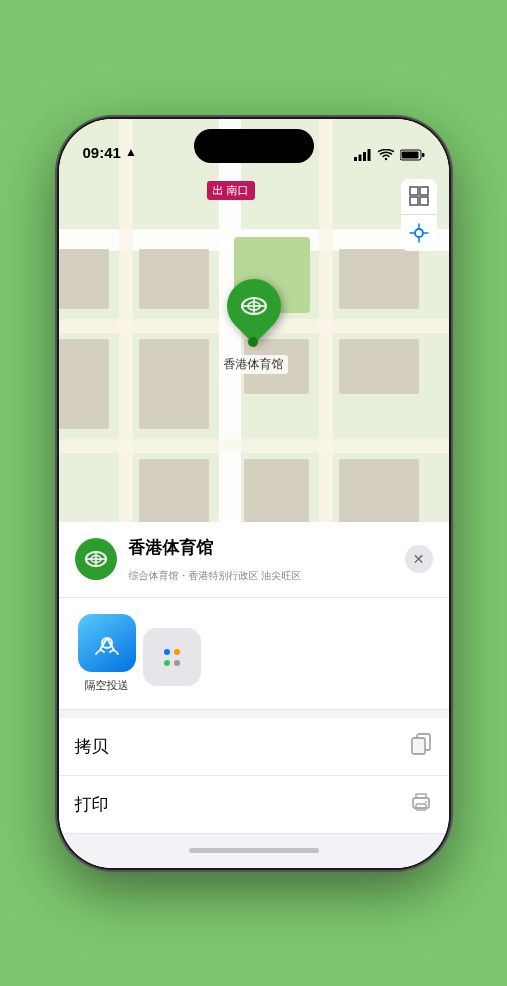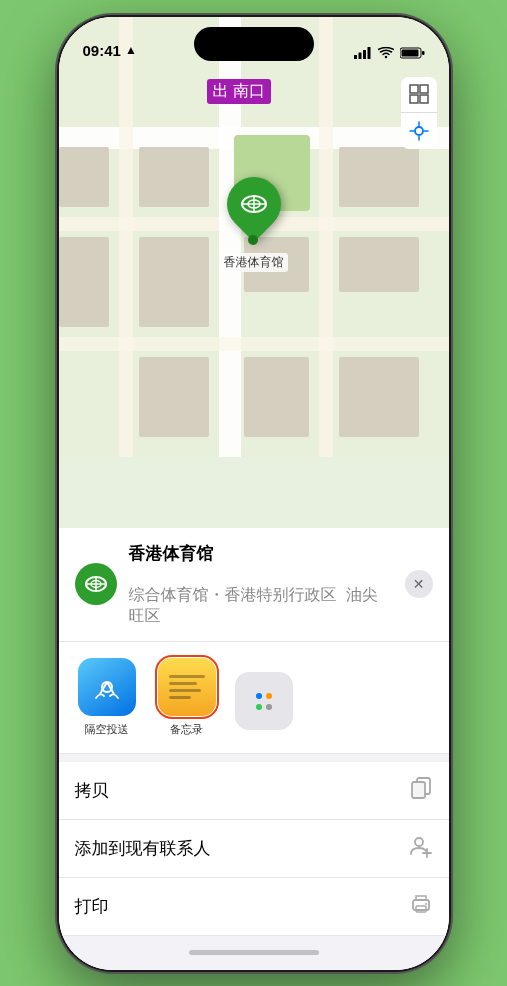--- a/index.html
+++ b/index.html
@@ -8,21 +8,21 @@
       height: 986px;
       background: #7dc86e;
       display: flex;
       align-items: center;
       justify-content: center;
       font-family: -apple-system, 'PingFang SC', 'Helvetica Neue', sans-serif;
     }
 
     .phone-frame {
       width: 390px;
-      height: 953px;
+      height: 749px;
       background: #000;
       border-radius: 54px;
       position: relative;
       overflow: hidden;
       box-shadow: 0 0 0 2px #1a1a1a, 0 0 0 4px #555, 0 20px 60px rgba(0,0,0,0.5);
     }
 
     .phone-screen {
       position: absolute;
       top: 0; left: 0; right: 0; bottom: 0;
@@ -70,23 +70,23 @@
       height: 440px;
       background: #e8f0da;
       overflow: hidden;
     }
 
     
     .map-label {
       position: absolute;
       top: 62px;
       left: 148px;
-      background: #a21caf;
+      background: #be185d;
       color: #fff;
-      font-size: 16px;
+      font-size: 11px;
       padding: 2px 6px;
       border-radius: 3px;
       white-space: nowrap;
     }
 
     
     .map-controls {
       position: absolute;
       top: 60px;
       right: 12px;
@@ -172,24 +172,23 @@
       flex: 1;
     }
 
     .place-name {
       font-size: 17px;
       font-weight: 600;
       color: #000;
     }
 
     .place-subtitle {
-      font-size: 16px;
+      font-size: 10px;
       color: #888;
-      margin-top: 20px;
-      font-family: Liberation Mono, monospace;
+      margin-top: 10px;
     }
 
     .close-btn {
       width: 28px;
       height: 28px;
       background: #e5e5ea;
       border-radius: 50%;
       display: flex;
       align-items: center;
       justify-content: center;
@@ -197,21 +196,21 @@
       color: #666;
       cursor: pointer;
       flex-shrink: 0;
     }
 
     
     .share-row {
       background: #fff;
       padding: 16px 16px 16px;
       display: flex;
-      gap: 16px;
+      gap: 4px;
       overflow: hidden;
       border-bottom: 1px solid #e5e5ea;
     }
 
     .share-item {
       display: flex;
       flex-direction: column;
       align-items: center;
       gap: 6px;
       min-width: 64px;
@@ -466,31 +465,20 @@
               <path d="M8 22 L15 10 L22 22" fill="none" stroke="#fff" stroke-width="2" stroke-linejoin="round"></path>
               <path d="M4 26 Q8 20 12 24" fill="none" stroke="#fff" stroke-width="1.8" stroke-linecap="round"></path>
               <path d="M26 26 Q22 20 18 24" fill="none" stroke="#fff" stroke-width="1.8" stroke-linecap="round"></path>
             </svg>
           </div>
           <span class="share-label">隔空投送</span>
         </div>
 
 
 
-        <div class="share-item">
-          <div style="width:58px;height:58px;border-radius:14px;background:linear-gradient(180deg,#ffdb4d,#f5a623);display:flex;align-items:center;justify-content:center;outline:2.5px solid #e8421a;outline-offset:1px;">
-            <div class="notes-lines">
-              <div class="notes-line" style="width:36px;"></div>
-              <div class="notes-line" style="width:28px;"></div>
-              <div class="notes-line" style="width:32px;"></div>
-              <div class="notes-line" style="width:22px;"></div>
-            </div>
-          </div>
-          <span class="share-label">备忘录</span>
-        </div>
 
         <div class="more-dots">
           <div style="width:58px;height:58px;border-radius:14px;background:#e5e5ea;display:flex;align-items:center;justify-content:center;">
             <div style="display:flex;flex-direction:column;gap:5px;align-items:center;">
               <div class="dot-row">
                 <div class="dot dot-blue"></div>
                 <div class="dot dot-orange"></div>
               </div>
               <div class="dot-row">
                 <div class="dot dot-green"></div>
@@ -507,31 +495,20 @@
           <span class="action-label">拷贝</span>
           <span class="action-icon">
             <svg width="24" height="24" viewBox="0 0 24 24">
               <rect x="8" y="2" width="13" height="16" rx="2" fill="none" stroke="#aaa" stroke-width="1.8"></rect>
               <rect x="3" y="6" width="13" height="16" rx="2" fill="#f5f5f5" stroke="#aaa" stroke-width="1.8"></rect>
             </svg>
           </span>
         </div>
 
 
-        <div class="action-item">
-          <span class="action-label">添加到现有联系人</span>
-          <span class="action-icon">
-            <svg width="24" height="24" viewBox="0 0 24 24">
-              <circle cx="10" cy="8" r="4" fill="none" stroke="#aaa" stroke-width="1.8"></circle>
-              <path d="M2 20 Q2 14 10 14 Q15 14 17 17" fill="none" stroke="#aaa" stroke-width="1.8" stroke-linecap="round"></path>
-              <line x1="18" y1="15" x2="18" y2="23" stroke="#aaa" stroke-width="1.8" stroke-linecap="round"></line>
-              <line x1="14" y1="19" x2="22" y2="19" stroke="#aaa" stroke-width="1.8" stroke-linecap="round"></line>
-            </svg>
-          </span>
-        </div>
 
 
         <div class="action-item" style="border-bottom:1px solid #e5e5ea;">
           <span class="action-label">打印</span>
           <span class="action-icon">
             <svg width="24" height="24" viewBox="0 0 24 24">
               <rect x="4" y="8" width="16" height="10" rx="2" fill="none" stroke="#aaa" stroke-width="1.8"></rect>
               <rect x="7" y="14" width="10" height="6" rx="1" fill="none" stroke="#aaa" stroke-width="1.5"></rect>
               <path d="M7 8 L7 4 L17 4 L17 8" fill="none" stroke="#aaa" stroke-width="1.5"></path>
               <circle cx="17" cy="12" r="1" fill="#aaa"></circle>

